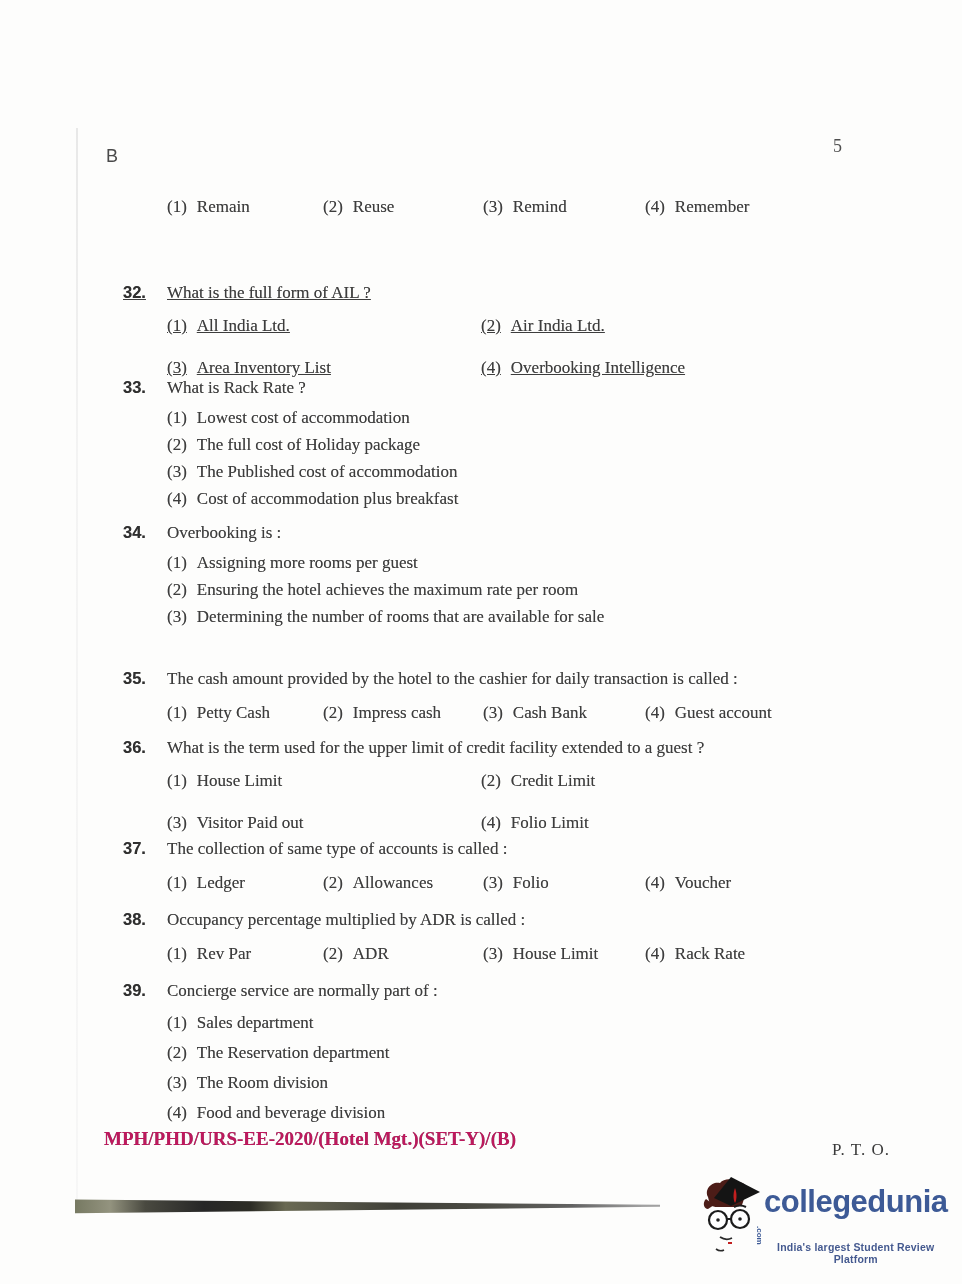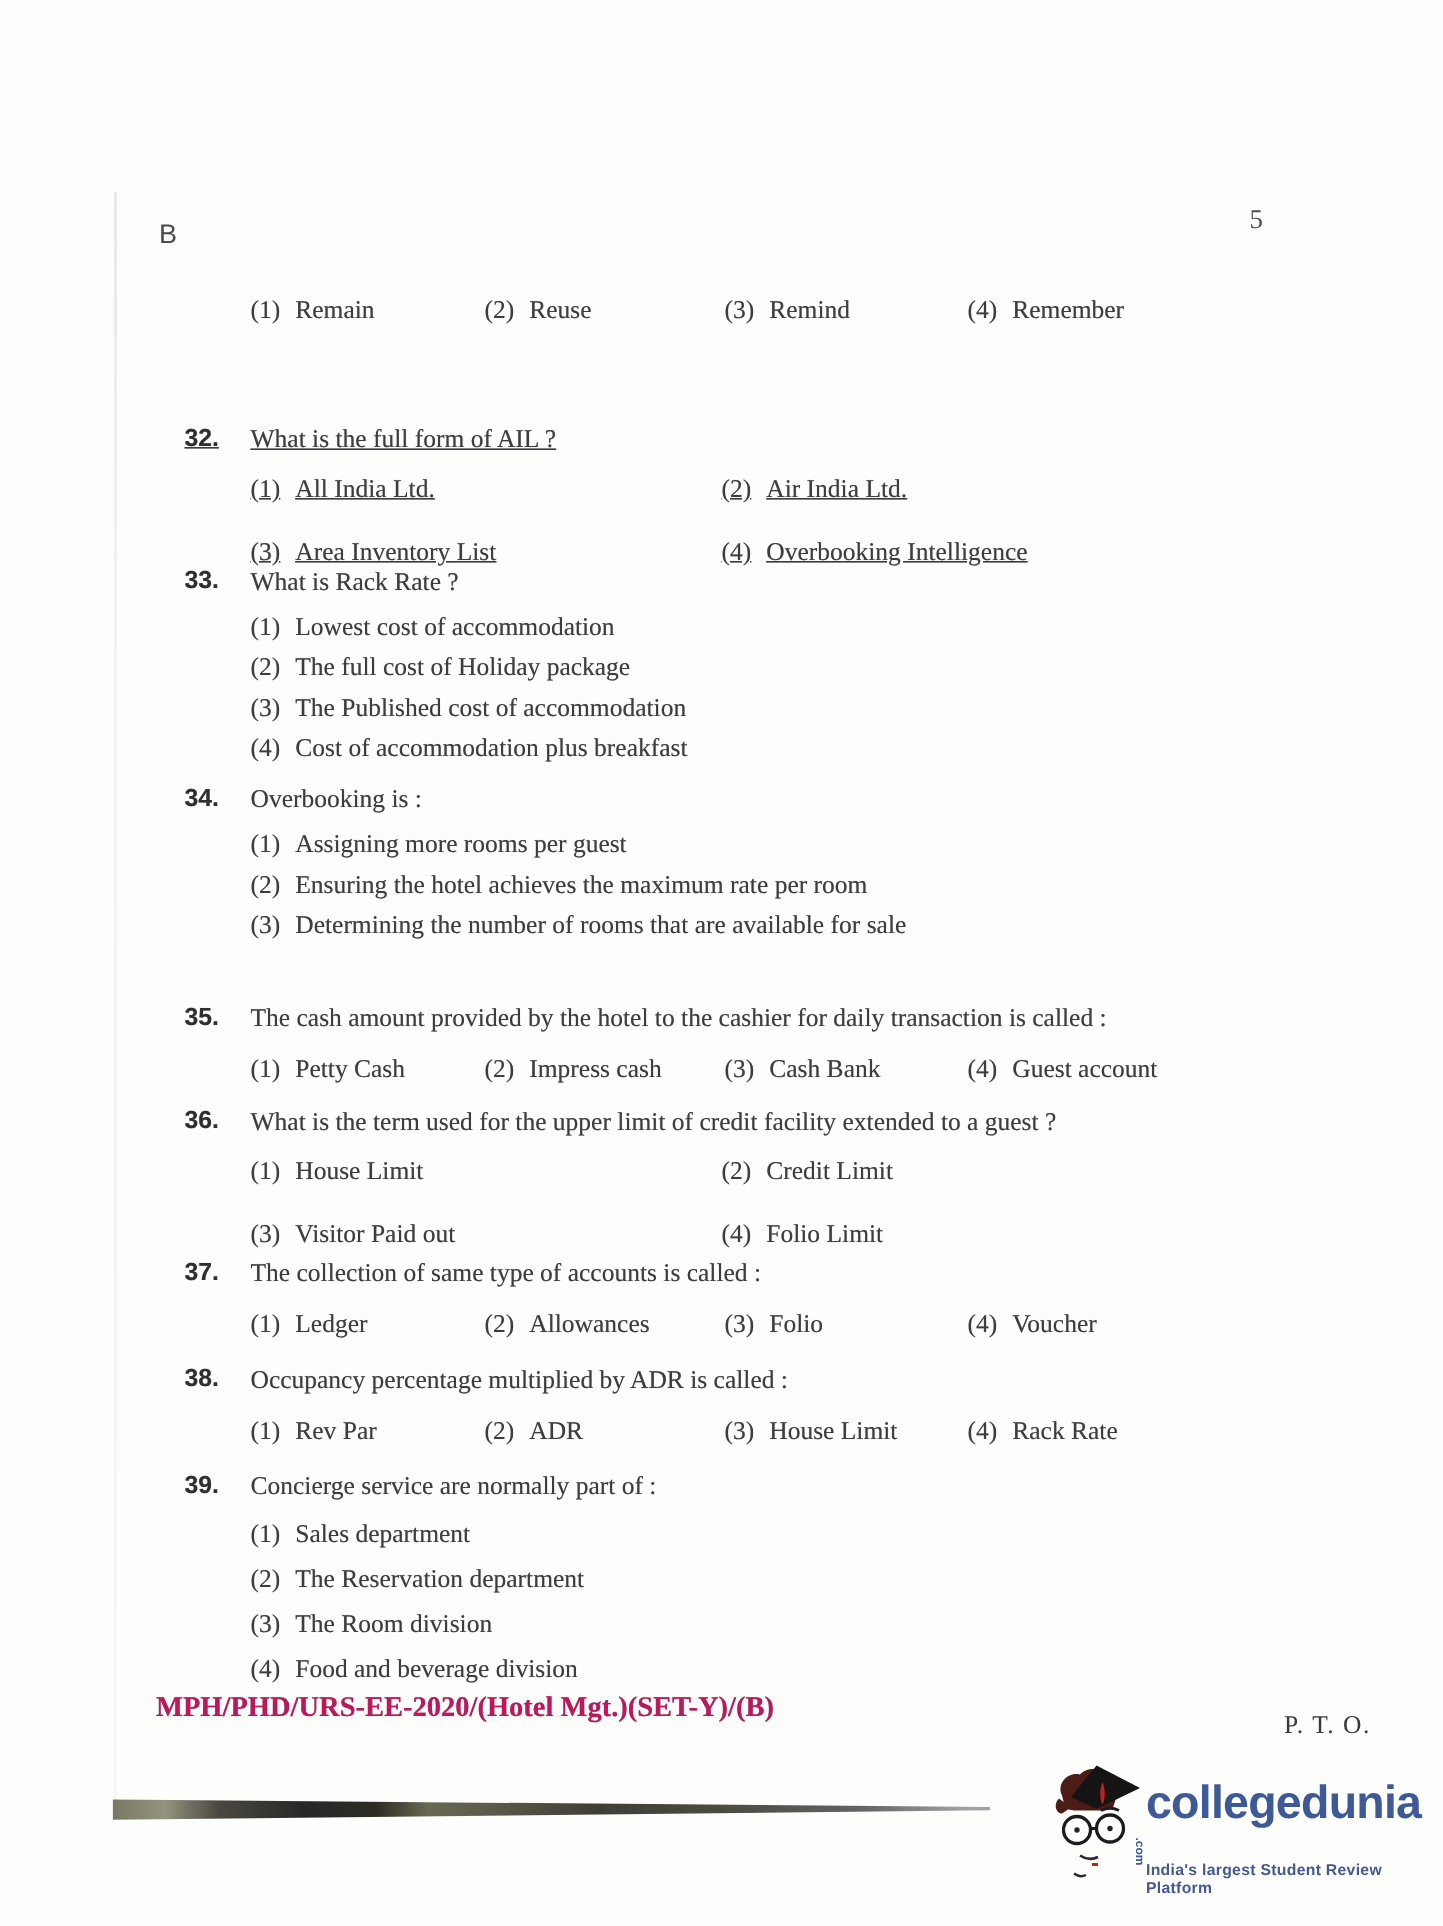--- a/index.html
+++ b/index.html
@@ -51,21 +51,21 @@
     margin-top:9px;
   }
   .opts-list .opt { margin-bottom:4px; line-height:23px; }
   .footer-code {
     position:absolute; left:104px; top:1128px;
     font-weight:700; font-size:19px; color:#be185d;
     text-shadow:0 0 0.5px rgba(40,40,40,.6);
     font-family:Liberation Serif, serif;
   }
   .pto {
-    position:absolute; left:856px; top:1140px;
+    position:absolute; left:832px; top:1140px;
     font-size:17px; color:#3a3a3a; letter-spacing:1px;
   }
   .smudge {
     position:absolute; left:75px; top:1198px; width:585px; height:16px;
     background:linear-gradient(90deg,
       #6b6e55 0%, #8a8a74 6%, #3a3a30 12%, #141414 22%, #1a1a12 30%,
       #5c5c44 36%, #4a4a3a 44%, #2e2e26 55%, #3c3c34 70%, #555 85%, #999 97%);
     clip-path:polygon(0 10%, 100% 42%, 100% 55%, 0 95%);
     opacity:.92;
   }
@@ -85,20 +85,21 @@
     font-size:8px; font-weight:700; color:#3d5a96;
     transform:rotate(90deg) translate(2px,0);
     transform-origin:left top;
     width:8px;
   }
   .logo-tagline {
     margin-top:6px;
     font-family:"Liberation Sans", sans-serif;
     font-weight:700; font-size:10.5px; color:#44598f;
     letter-spacing:.2px;
+    text-align:center;
   }
 </style>
 </head>
 <body>
 
 <div class="scan-edge"></div>
 
 <div class="set-label">B</div>
 <div class="page-number">5</div>
 

